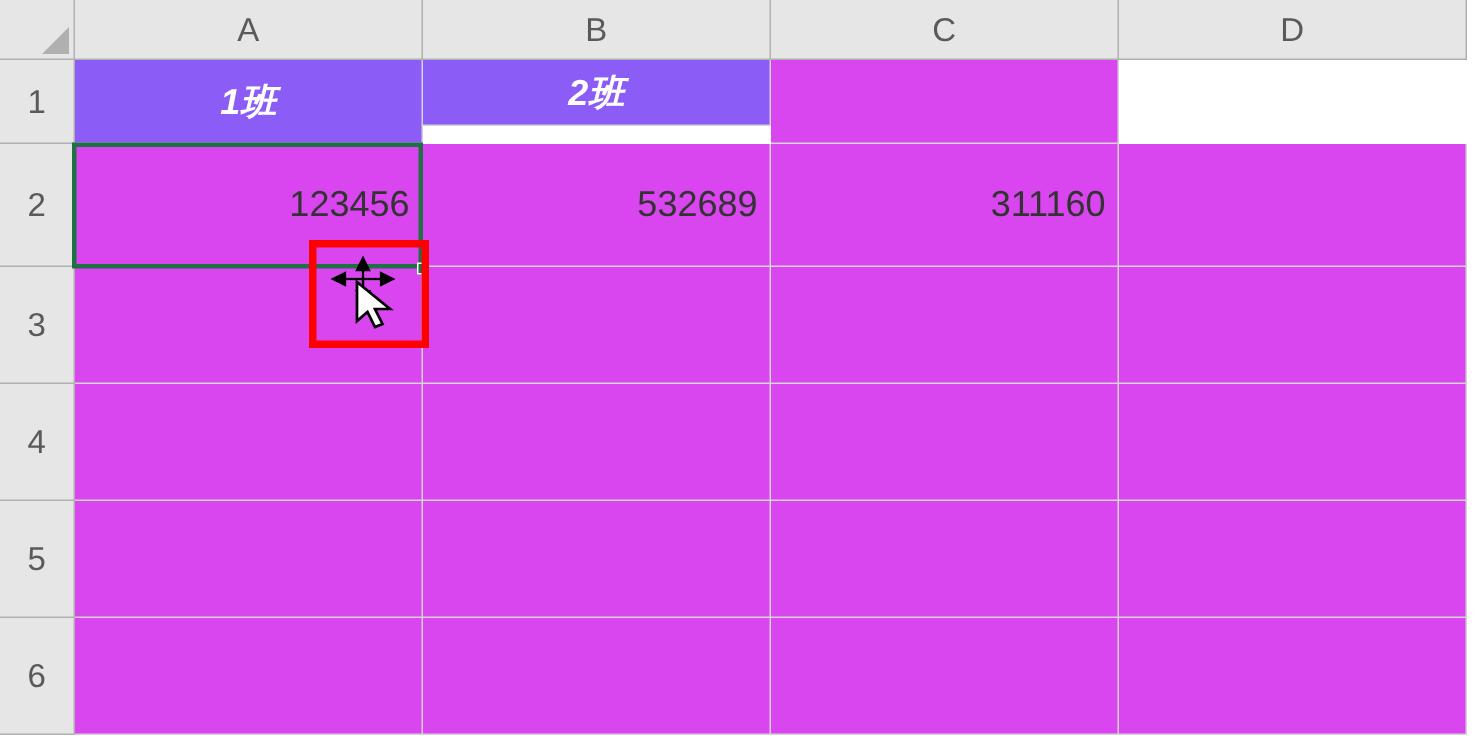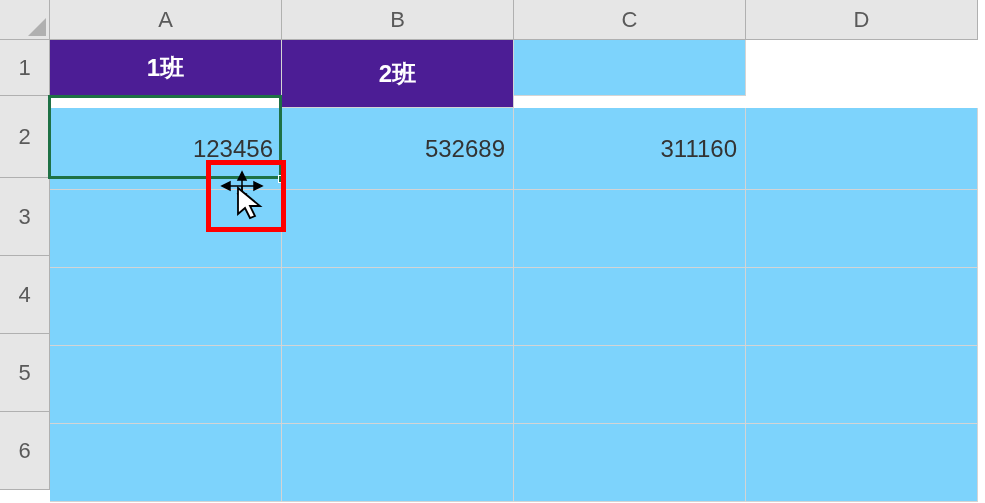--- a/index.html
+++ b/index.html
@@ -75,28 +75,29 @@
     .grid-row {
       display: flex;
     }
     .cell {
       border-right: 1px solid #d4d4d4;
       border-bottom: 1px solid #d4d4d4;
       font-size: 24px;
       display: flex;
       align-items: center;
       padding: 0 8px;
-      background: #7dd3fc;
+      background: #d946ef;
       color: #333;
     }
     .cell.header-cell {
-      background: #4c1d95;
+      background: #8b5cf6;
       color: #fff;
       font-weight: bold;
       justify-content: center;
+      font-style: italic;
     }
     .cell.num {
       justify-content: flex-end;
     }
     .selection-border {
       position: absolute;
       border: 3px solid #1e7145;
       pointer-events: none;
       z-index: 5;
     }
@@ -143,21 +144,21 @@
     <div class="row-header" style="height:82px">2</div>
     <div class="row-header" style="height:78px">3</div>
     <div class="row-header" style="height:78px">4</div>
     <div class="row-header" style="height:78px">5</div>
     <div class="row-header" style="height:78px">6</div>
   </div>
 
   <div class="grid">
     <div class="grid-row">
       <div class="cell header-cell" style="width:232px;height:56px">1班</div>
-      <div class="cell header-cell" style="width:232px;height:68px">2班</div>
+      <div class="cell header-cell" style="width:232px;height:44px">2班</div>
       <div class="cell" style="width:232px;height:56px"></div>
     </div>
     <div class="grid-row">
       <div class="cell num" style="width:232px;height:82px">123456</div>
       <div class="cell num" style="width:232px;height:82px">532689</div>
       <div class="cell num" style="width:232px;height:82px">311160</div>
       <div class="cell" style="width:232px;height:82px"></div>
     </div>
     <div class="grid-row">
       <div class="cell" style="width:232px;height:78px"></div>

